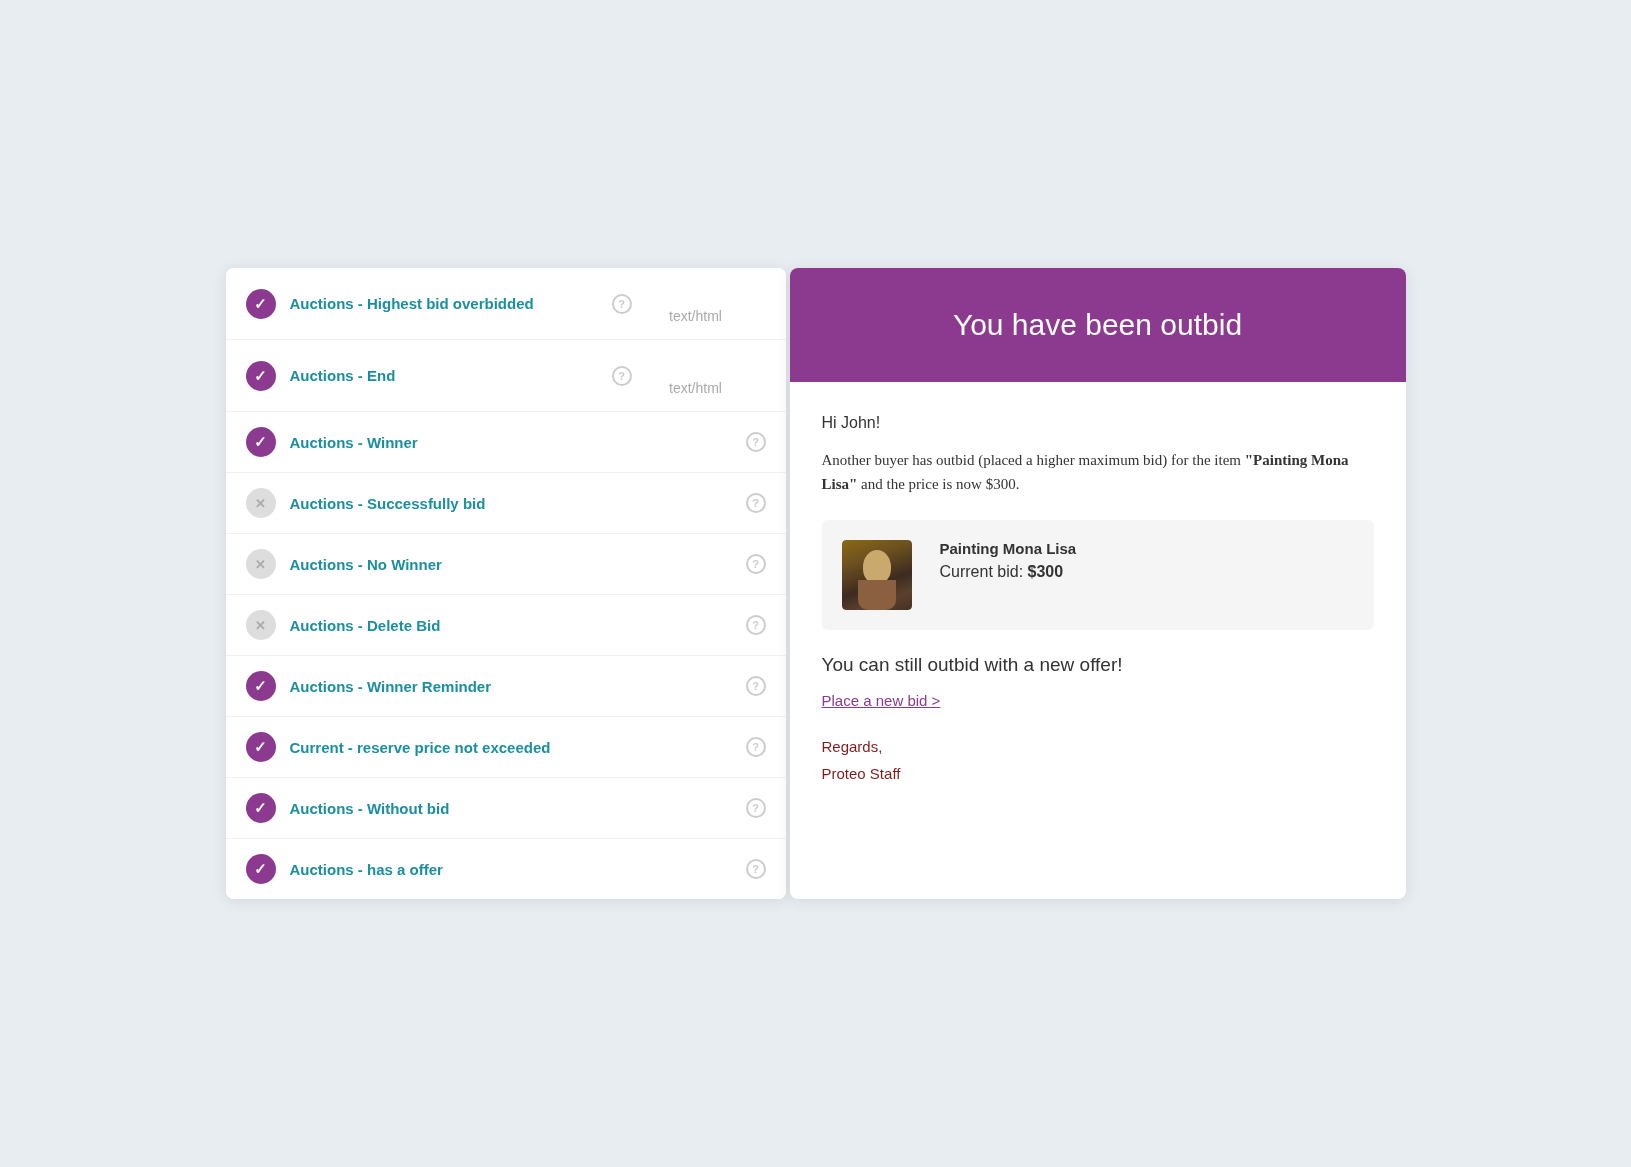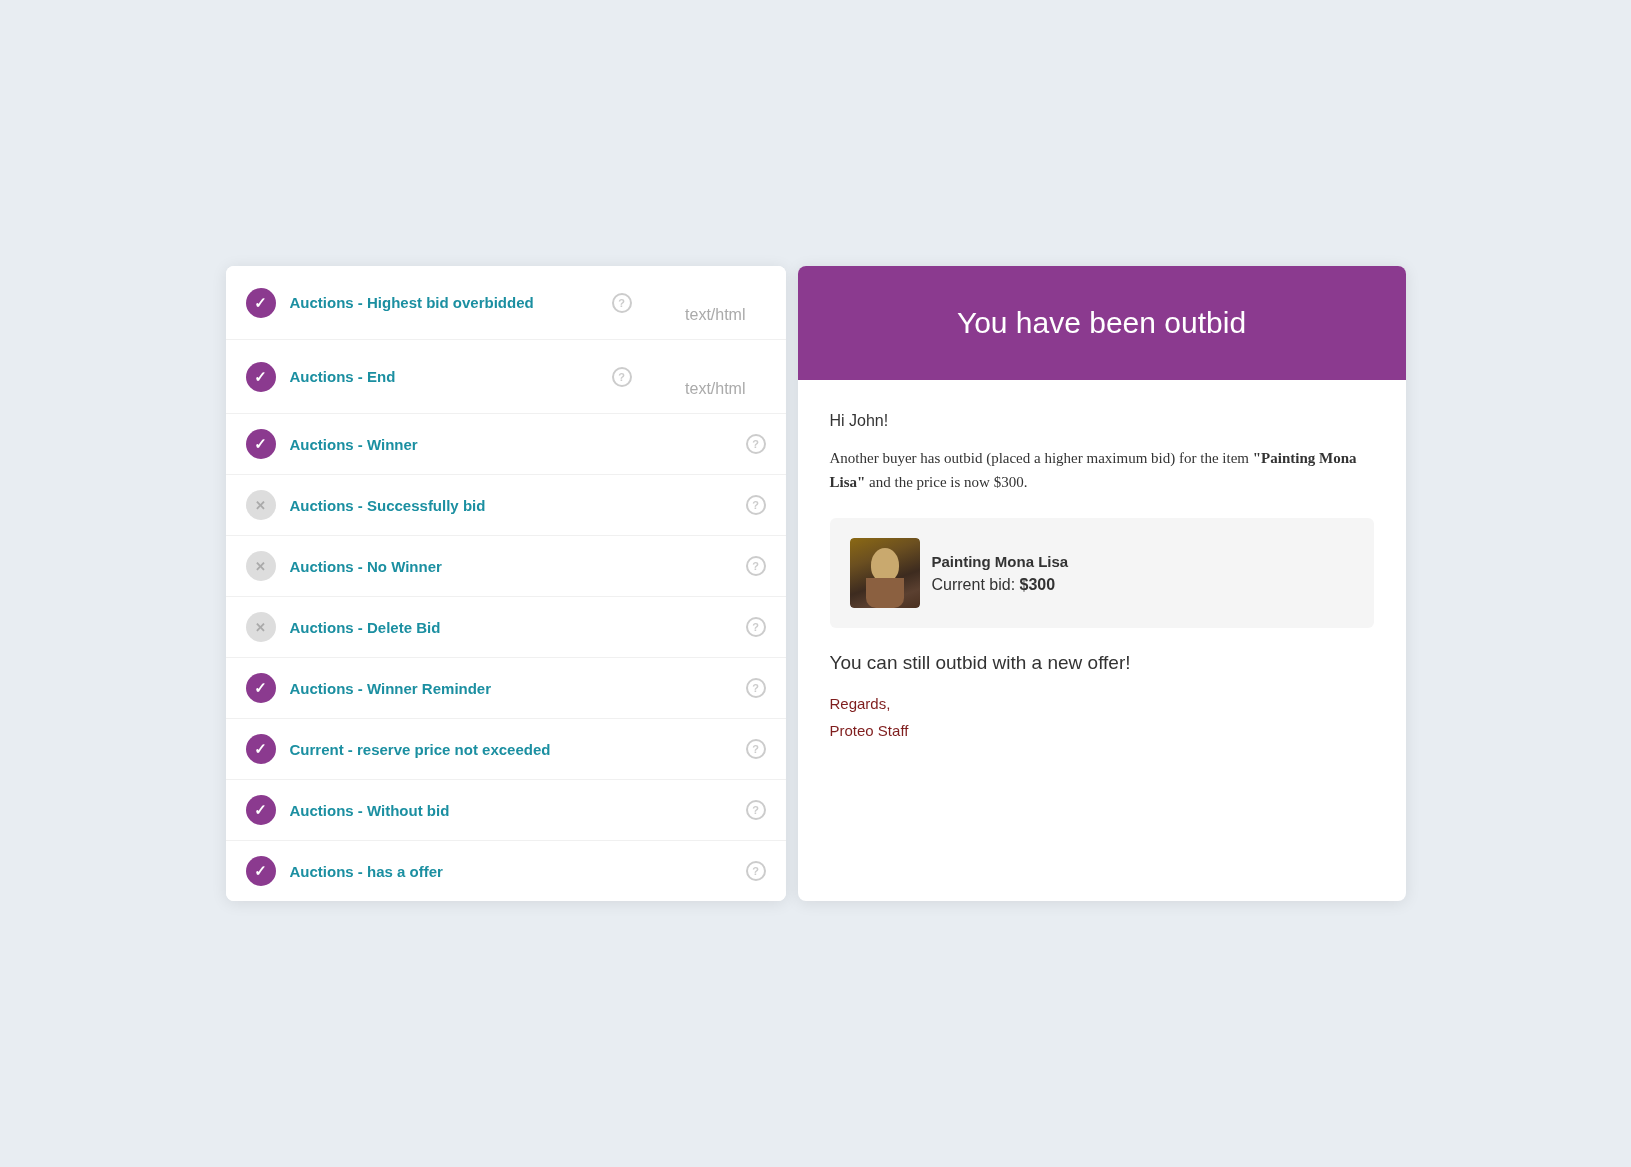--- a/index.html
+++ b/index.html
@@ -47,22 +47,22 @@
 
     .email-text strong {
       font-weight: 700;
     }
 
     .product-card {
       background: #f5f5f5;
       border-radius: 6px;
       padding: 20px;
       display: flex;
-      align-items: center;
-      gap: 12px;
+      align-items: flex-start;
+      gap: 28px;
       margin-bottom: 24px;
     }
 
     .product-image {
       width: 70px;
       height: 70px;
       border-radius: 4px;
       overflow: hidden;
       flex-shrink: 0;
     }
@@ -145,21 +145,21 @@
       display: flex;
       gap: 0;
     }
 
     .left-col {
       width: 560px;
     }
 
     .right-col {
       flex: 1;
-      margin-left: 12px;
+      margin-left: 4px;
     }
 
     .full-list {
       background: #fff;
       border-radius: 8px;
       box-shadow: 0 2px 16px rgba(0,0,0,0.09);
       overflow: hidden;
     }
 
     .preview-panel {
@@ -184,24 +184,24 @@
     }
 
     .row-label {
       flex: 1;
       font-size: 15px;
       font-weight: 600;
       color: #1b8fa1;
     }
 
     .row-type {
-      font-size: 16px;
+      font-size: 14px;
       color: #aaa;
       width: 120px;
-      text-align: right;
+      text-align: center;
       padding-right: 20px;
       margin-top: 25px;
     }
 
     .check-circle {
       width: 30px;
       height: 30px;
       border-radius: 50%;
       background: #8b3a8f;
       display: flex;
@@ -341,20 +341,21 @@
               <div class="product-name">Painting Mona Lisa</div>
               <div class="product-bid">
                 <span>Current bid:</span>
                 <strong>$300</strong>
               </div>
             </div>
           </div>
 
           <p class="email-outbid-text">You can still outbid with a new offer!</p>
 
+          <a class="email-link">Place a new bid &gt;</a>
 
           <div class="email-regards">
             <span>Regards,</span><br>
             <span>Proteo Staff</span>
           </div>
 
         </div>
       </div>
     </div>
 

